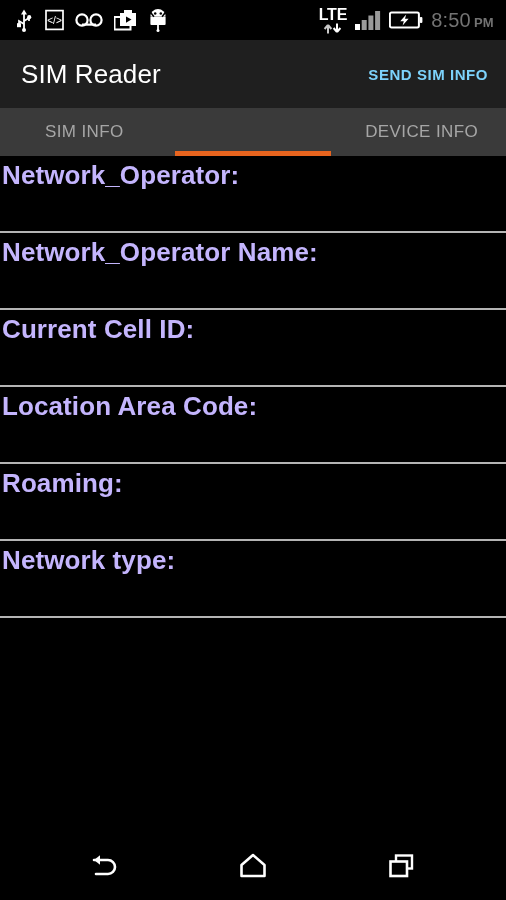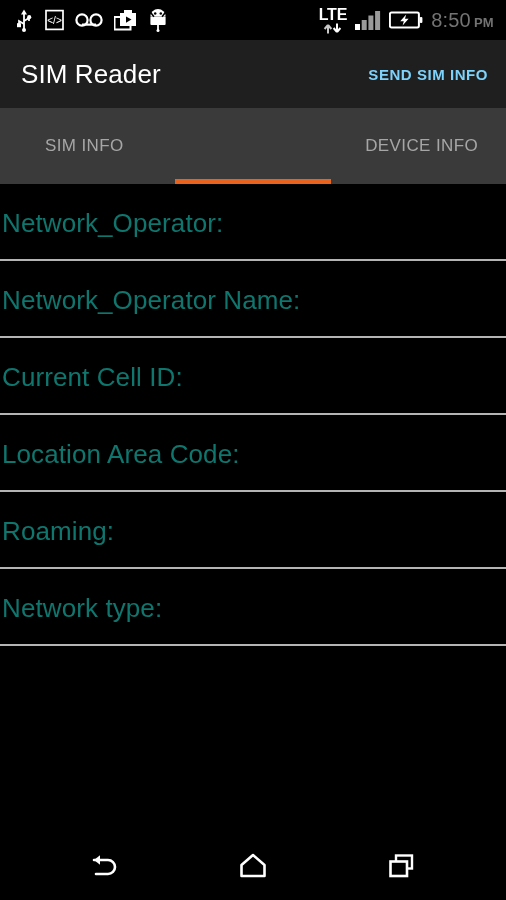--- a/index.html
+++ b/index.html
@@ -99,21 +99,21 @@
     font-size: 15px;
     font-weight: 700;
     letter-spacing: .55px;
     color: #7dd3fc;
     cursor: pointer;
     padding: 6px 2px;
   }
 
   
   #tab-bar {
-    height: 76px;
+    height: 48px;
     background: #3a3a3a;
     display: flex;
     align-items: stretch;
     flex: 0 0 auto;
     position: relative;
   }
   .tab {
     flex: 1 1 0;
     display: flex;
     align-items: center;
@@ -154,26 +154,25 @@
     height: 77px;
     border-bottom: 2px solid #b4b4b4;
     display: flex;
     flex-direction: column;
     justify-content: flex-start;
     padding: 0 2px;
   }
   .info-row:first-child { padding-top: 0; }
   .row-label {
     font-size: 26px;
-    font-weight: 400;
-    color: #0f766e;
+    font-weight: 700;
+    color: #c4b5fd;
     line-height: 38px;
     letter-spacing: .1px;
     white-space: nowrap;
-    margin-top: 20px;
   }
   .row-value {
     font-size: 20px;
     color: #ffffff;
     line-height: 28px;
     min-height: 28px;
     white-space: nowrap;
     overflow: hidden;
   }
   #list-filler {

